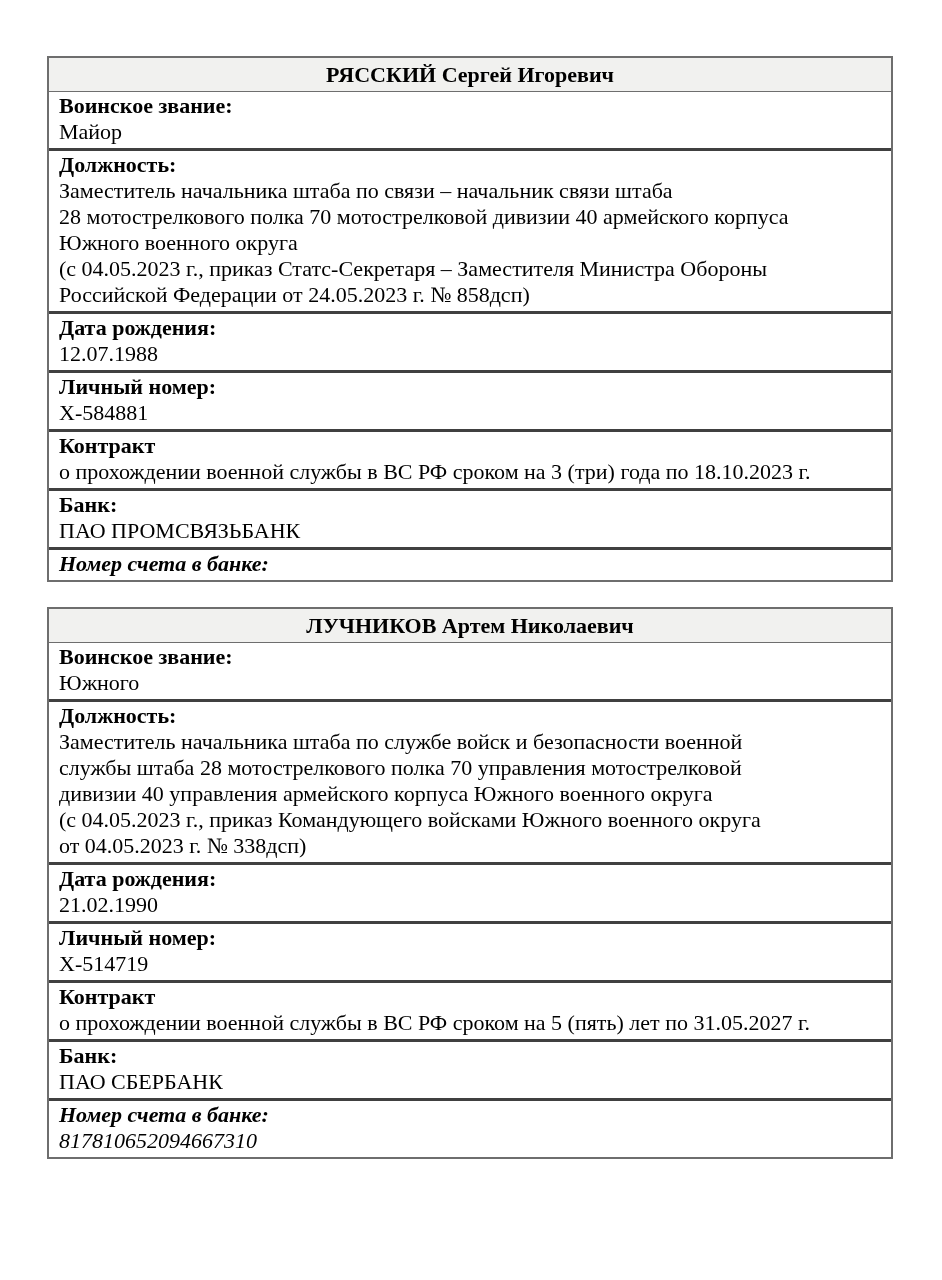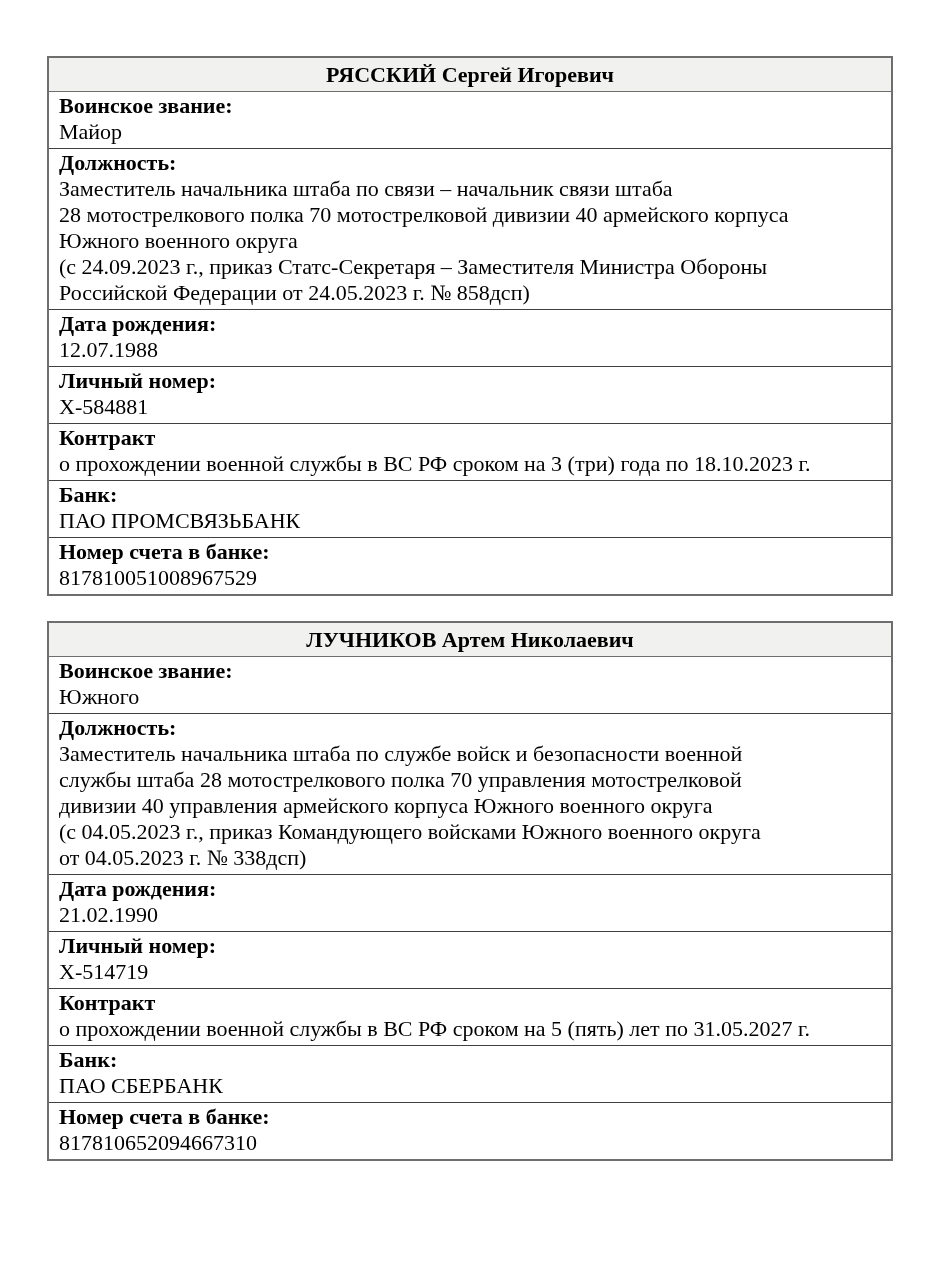--- a/index.html
+++ b/index.html
@@ -27,27 +27,28 @@
   .record-header {
     background: #f1f1ef;
     border-bottom: 1px solid #6e6e6e;
     text-align: center;
     font-weight: bold;
     font-size: 22px;
     line-height: 27px;
     padding: 3px 24px;
   }
   .field {
-    border-bottom: 1px solid #404040;
+    border-bottom: 3px solid #404040;
     padding: 1px 10px 3px 10px;
     font-size: 22px;
     line-height: 26px;
   }
   .field:last-child {
     border-bottom: none;
+    font-style: italic;
   }
   .field-label {
     font-weight: bold;
   }
   .field-value {
     white-space: pre-line;
   }
 </style>
 </head>
 <body>
@@ -60,21 +61,21 @@
     <div class="field">
       <div class="field-label">Воинское звание:</div>
       <div class="field-value">Майор</div>
     </div>
 
     <div class="field">
       <div class="field-label">Должность:</div>
       <div class="field-value">Заместитель начальника штаба по связи – начальник связи штаба
 28 мотострелкового полка 70 мотострелковой дивизии 40 армейского корпуса
 Южного военного округа
-(с 24.09.2023 г., приказ Статс-Секретаря – Заместителя Министра Обороны
+(с 04.05.2023 г., приказ Статс-Секретаря – Заместителя Министра Обороны
 Российской Федерации от 24.05.2023 г. № 858дсп)</div>
     </div>
 
     <div class="field">
       <div class="field-label">Дата рождения:</div>
       <div class="field-value">12.07.1988</div>
     </div>
 
     <div class="field">
       <div class="field-label">Личный номер:</div>
@@ -86,21 +87,20 @@
       <div class="field-value">о прохождении военной службы в ВС РФ сроком на 3 (три) года по 18.10.2023 г.</div>
     </div>
 
     <div class="field">
       <div class="field-label">Банк:</div>
       <div class="field-value">ПАО ПРОМСВЯЗЬБАНК</div>
     </div>
 
     <div class="field">
       <div class="field-label">Номер счета в банке:</div>
-      <div class="field-value">817810051008967529</div>
     </div>
   </div>
 
   <div class="record">
     <div class="record-header">ЛУЧНИКОВ Артем Николаевич</div>
 
     <div class="field">
       <div class="field-label">Воинское звание:</div>
       <div class="field-value">Южного</div>
     </div>

